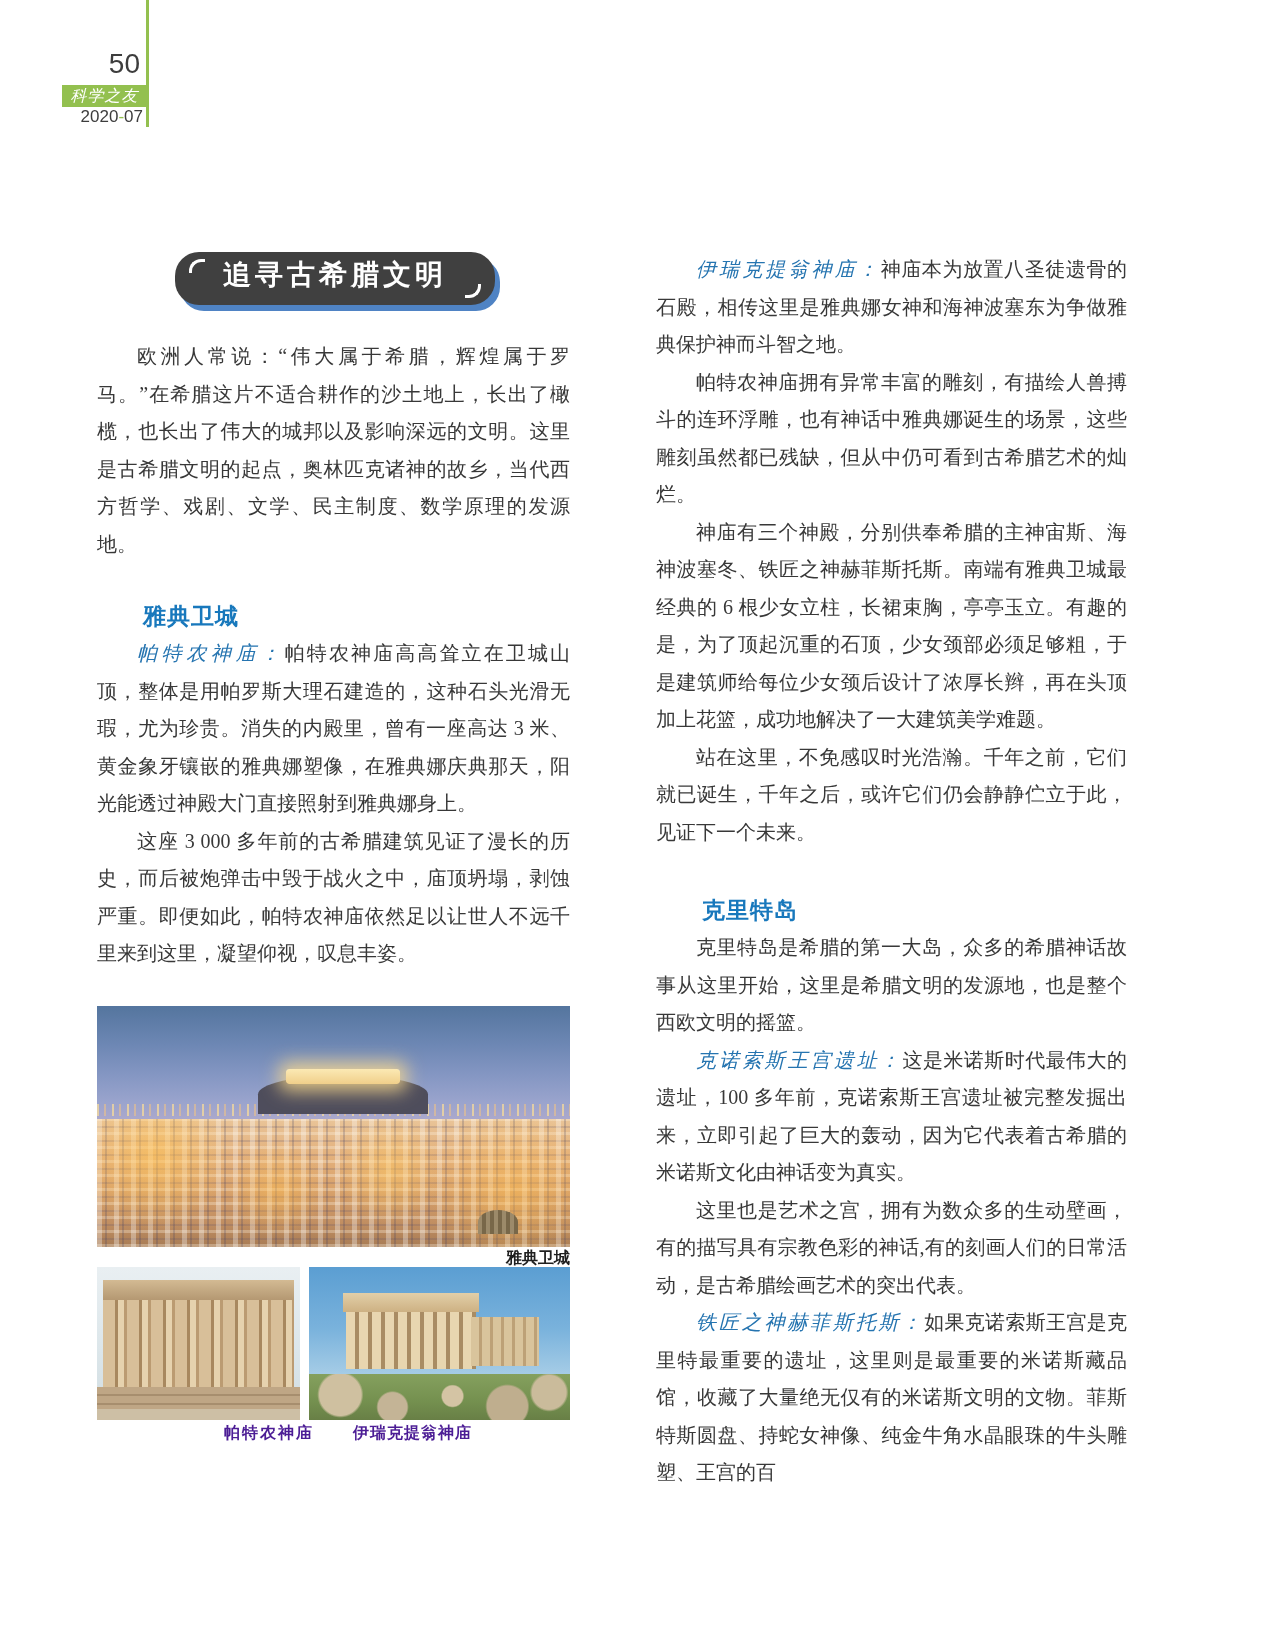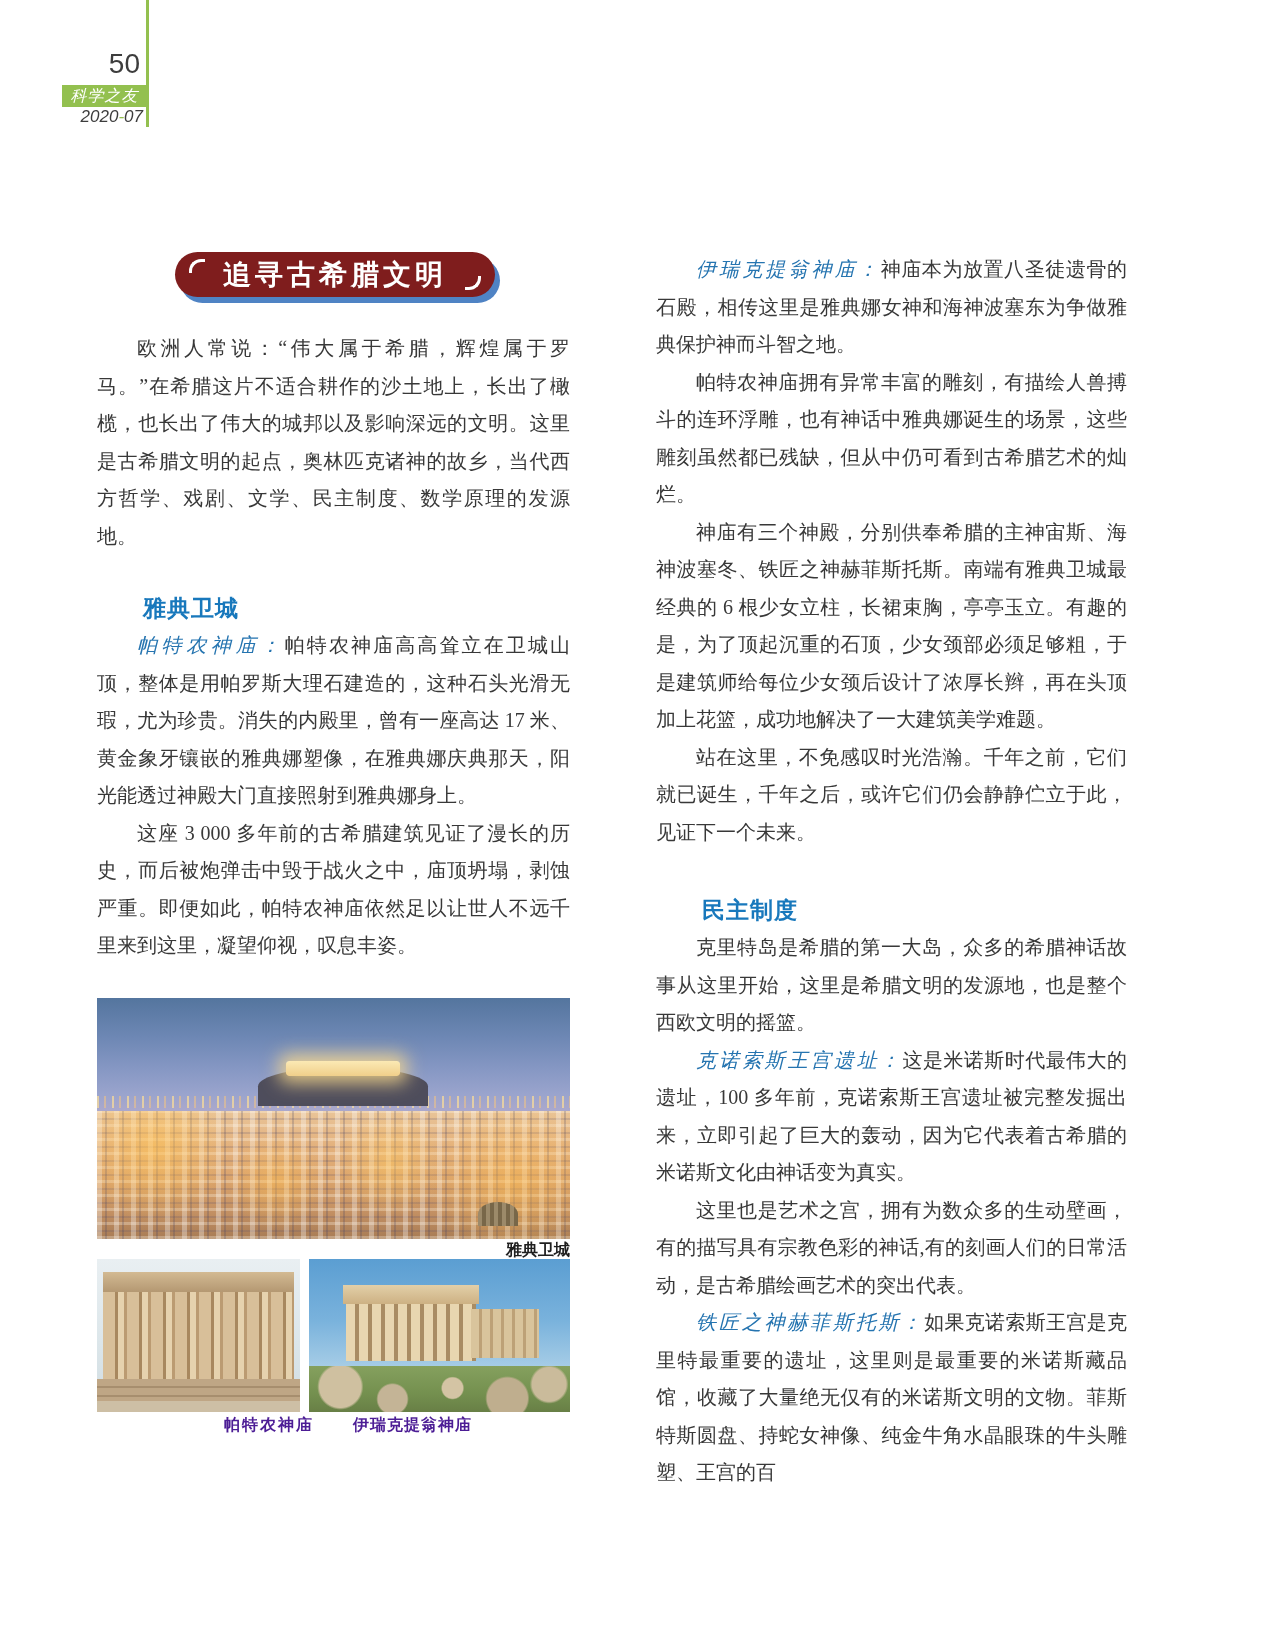--- a/index.html
+++ b/index.html
@@ -7,37 +7,37 @@
         font-family:"Liberation Serif", serif;color:#383838;padding-left:20px;}
 
   
   .green-rule{position:absolute;left:146px;top:0;width:3px;height:127px;background:#93c04f;}
   .page-num{position:absolute;left:0;top:48px;width:140px;text-align:right;
             font-family:"Liberation Sans", sans-serif;font-size:28px;color:#3d3d3d;}
   .badge{position:absolute;left:62px;top:85px;width:85px;height:22px;line-height:22px;
          background:#93c04f;color:#ffffff;text-align:center;
          font-family:"Liberation Sans", sans-serif;font-size:16px;letter-spacing:1px;font-style:italic;}
   .issue{position:absolute;left:0;top:107px;width:143px;text-align:right;
-         font-family:"Liberation Sans", sans-serif;font-size:17px;color:#3d3d3d;font-style:italic;}
+         font-family:"Liberation Sans", sans-serif;font-size:17px;color:#3d3d3d;}
   .issue .green{color:#93c04f;}
 
   
   .col-left{position:absolute;left:97px;top:248px;width:473px;}
   .col-right{position:absolute;left:656px;top:251px;width:471px;}
 
   .body-p{margin:0;text-indent:2em;font-size:20px;line-height:37.5px;
           text-align:justify;color:#383838;}
   .lead{color:#2574b0;letter-spacing:2.5px;font-style:italic;}
   .sec-head{margin:38px 0 4px 46px;font-family:"Liberation Sans", sans-serif;
             font-weight:bold;font-size:23px;line-height:30px;color:#1878bc;letter-spacing:1px;}
   .sec-head.right{margin-top:44px;}
 
   
-  .banner{position:relative;margin:4px 0 33px 78px;width:320px;height:45px;
-          background:#7f1d1d;border-radius:24px;box-shadow:5px 6px 0 0 #4f83c4;}
+  .banner{position:relative;margin:4px 0 33px 78px;width:320px;height:53px;
+          background:#404040;border-radius:24px;box-shadow:5px 6px 0 0 #4f83c4;}
   .banner-text{display:block;width:100%;text-align:center;line-height:45px;
                font-family:"Liberation Sans", sans-serif;font-weight:bold;
                font-size:28px;letter-spacing:4px;color:#ffffff;}
   .mark-tl{position:absolute;top:7px;left:14px;width:13px;height:11px;
            border-left:3px solid #fff;border-top:3px solid #fff;border-top-left-radius:12px;}
   .mark-br{position:absolute;bottom:7px;right:14px;width:13px;height:11px;
            border-right:3px solid #fff;border-bottom:3px solid #fff;border-bottom-right-radius:12px;}
 
   
   .fig-athens{position:relative;margin-top:33px;width:473px;height:241px;overflow:hidden;
@@ -122,21 +122,21 @@
       <span class="mark-tl"></span>
       <span class="banner-text">追寻古希腊文明</span>
       <span class="mark-br"></span>
     </div>
 
     <p class="body-p">欧洲人常说：“伟大属于希腊，辉煌属于罗马。”在希腊这片不适合耕作的沙土地上，长出了橄榄，也长出了伟大的城邦以及影响深远的文明。这里是古希腊文明的起点，奥林匹克诸神的故乡，当代西方哲学、戏剧、文学、民主制度、数学原理的发源地。</p>
 
     <h2 class="sec-head">雅典卫城</h2>
 
 
-    <p class="body-p"><span class="lead">帕特农神庙：</span><span>帕特农神庙高高耸立在卫城山顶，整体是用帕罗斯大理石建造的，这种石头光滑无瑕，尤为珍贵。消失的内殿里，曾有一座高达 17 米、黄金象牙镶嵌的雅典娜塑像，在雅典娜庆典那天，阳光能透过神殿大门直接照射到雅典娜身上。</span></p>
+    <p class="body-p"><span class="lead">帕特农神庙：</span><span>帕特农神庙高高耸立在卫城山顶，整体是用帕罗斯大理石建造的，这种石头光滑无瑕，尤为珍贵。消失的内殿里，曾有一座高达 3 米、黄金象牙镶嵌的雅典娜塑像，在雅典娜庆典那天，阳光能透过神殿大门直接照射到雅典娜身上。</span></p>
 
     <p class="body-p">这座 3 000 多年前的古希腊建筑见证了漫长的历史，而后被炮弹击中毁于战火之中，庙顶坍塌，剥蚀严重。即便如此，帕特农神庙依然足以让世人不远千里来到这里，凝望仰视，叹息丰姿。</p>
 
     <div class="fig-athens">
       <div class="ath-farcity"></div>
       <div class="ath-hill"></div>
       <div class="ath-acro"></div>
       <div class="ath-city"></div>
       <div class="ath-lights"></div>
       <div class="ath-dome"></div>
@@ -169,21 +169,21 @@
   <div class="col-right">
 
     <p class="body-p"><span class="lead">伊瑞克提翁神庙：</span><span>神庙本为放置八圣徒遗骨的石殿，相传这里是雅典娜女神和海神波塞东为争做雅典保护神而斗智之地。</span></p>
 
     <p class="body-p">帕特农神庙拥有异常丰富的雕刻，有描绘人兽搏斗的连环浮雕，也有神话中雅典娜诞生的场景，这些雕刻虽然都已残缺，但从中仍可看到古希腊艺术的灿烂。</p>
 
     <p class="body-p">神庙有三个神殿，分别供奉希腊的主神宙斯、海神波塞冬、铁匠之神赫菲斯托斯。南端有雅典卫城最经典的 6 根少女立柱，长裙束胸，亭亭玉立。有趣的是，为了顶起沉重的石顶，少女颈部必须足够粗，于是建筑师给每位少女颈后设计了浓厚长辫，再在头顶加上花篮，成功地解决了一大建筑美学难题。</p>
 
     <p class="body-p">站在这里，不免感叹时光浩瀚。千年之前，它们就已诞生，千年之后，或许它们仍会静静伫立于此，见证下一个未来。</p>
 
-    <h2 class="sec-head right">民主制度</h2>
+    <h2 class="sec-head right">克里特岛</h2>
 
     <p class="body-p">克里特岛是希腊的第一大岛，众多的希腊神话故事从这里开始，这里是希腊文明的发源地，也是整个西欧文明的摇篮。</p>
 
     <p class="body-p"><span class="lead">克诺索斯王宫遗址：</span><span>这是米诺斯时代最伟大的遗址，100 多年前，克诺索斯王宫遗址被完整发掘出来，立即引起了巨大的轰动，因为它代表着古希腊的米诺斯文化由神话变为真实。</span></p>
 
 
     <p class="body-p">这里也是艺术之宫，拥有为数众多的生动壁画，有的描写具有宗教色彩的神话,有的刻画人们的日常活动，是古希腊绘画艺术的突出代表。</p>
 
     <p class="body-p"><span class="lead">铁匠之神赫菲斯托斯：</span><span>如果克诺索斯王宫是克里特最重要的遗址，这里则是最重要的米诺斯藏品馆，收藏了大量绝无仅有的米诺斯文明的文物。菲斯特斯圆盘、持蛇女神像、纯金牛角水晶眼珠的牛头雕塑、王宫的百</span></p>
 

